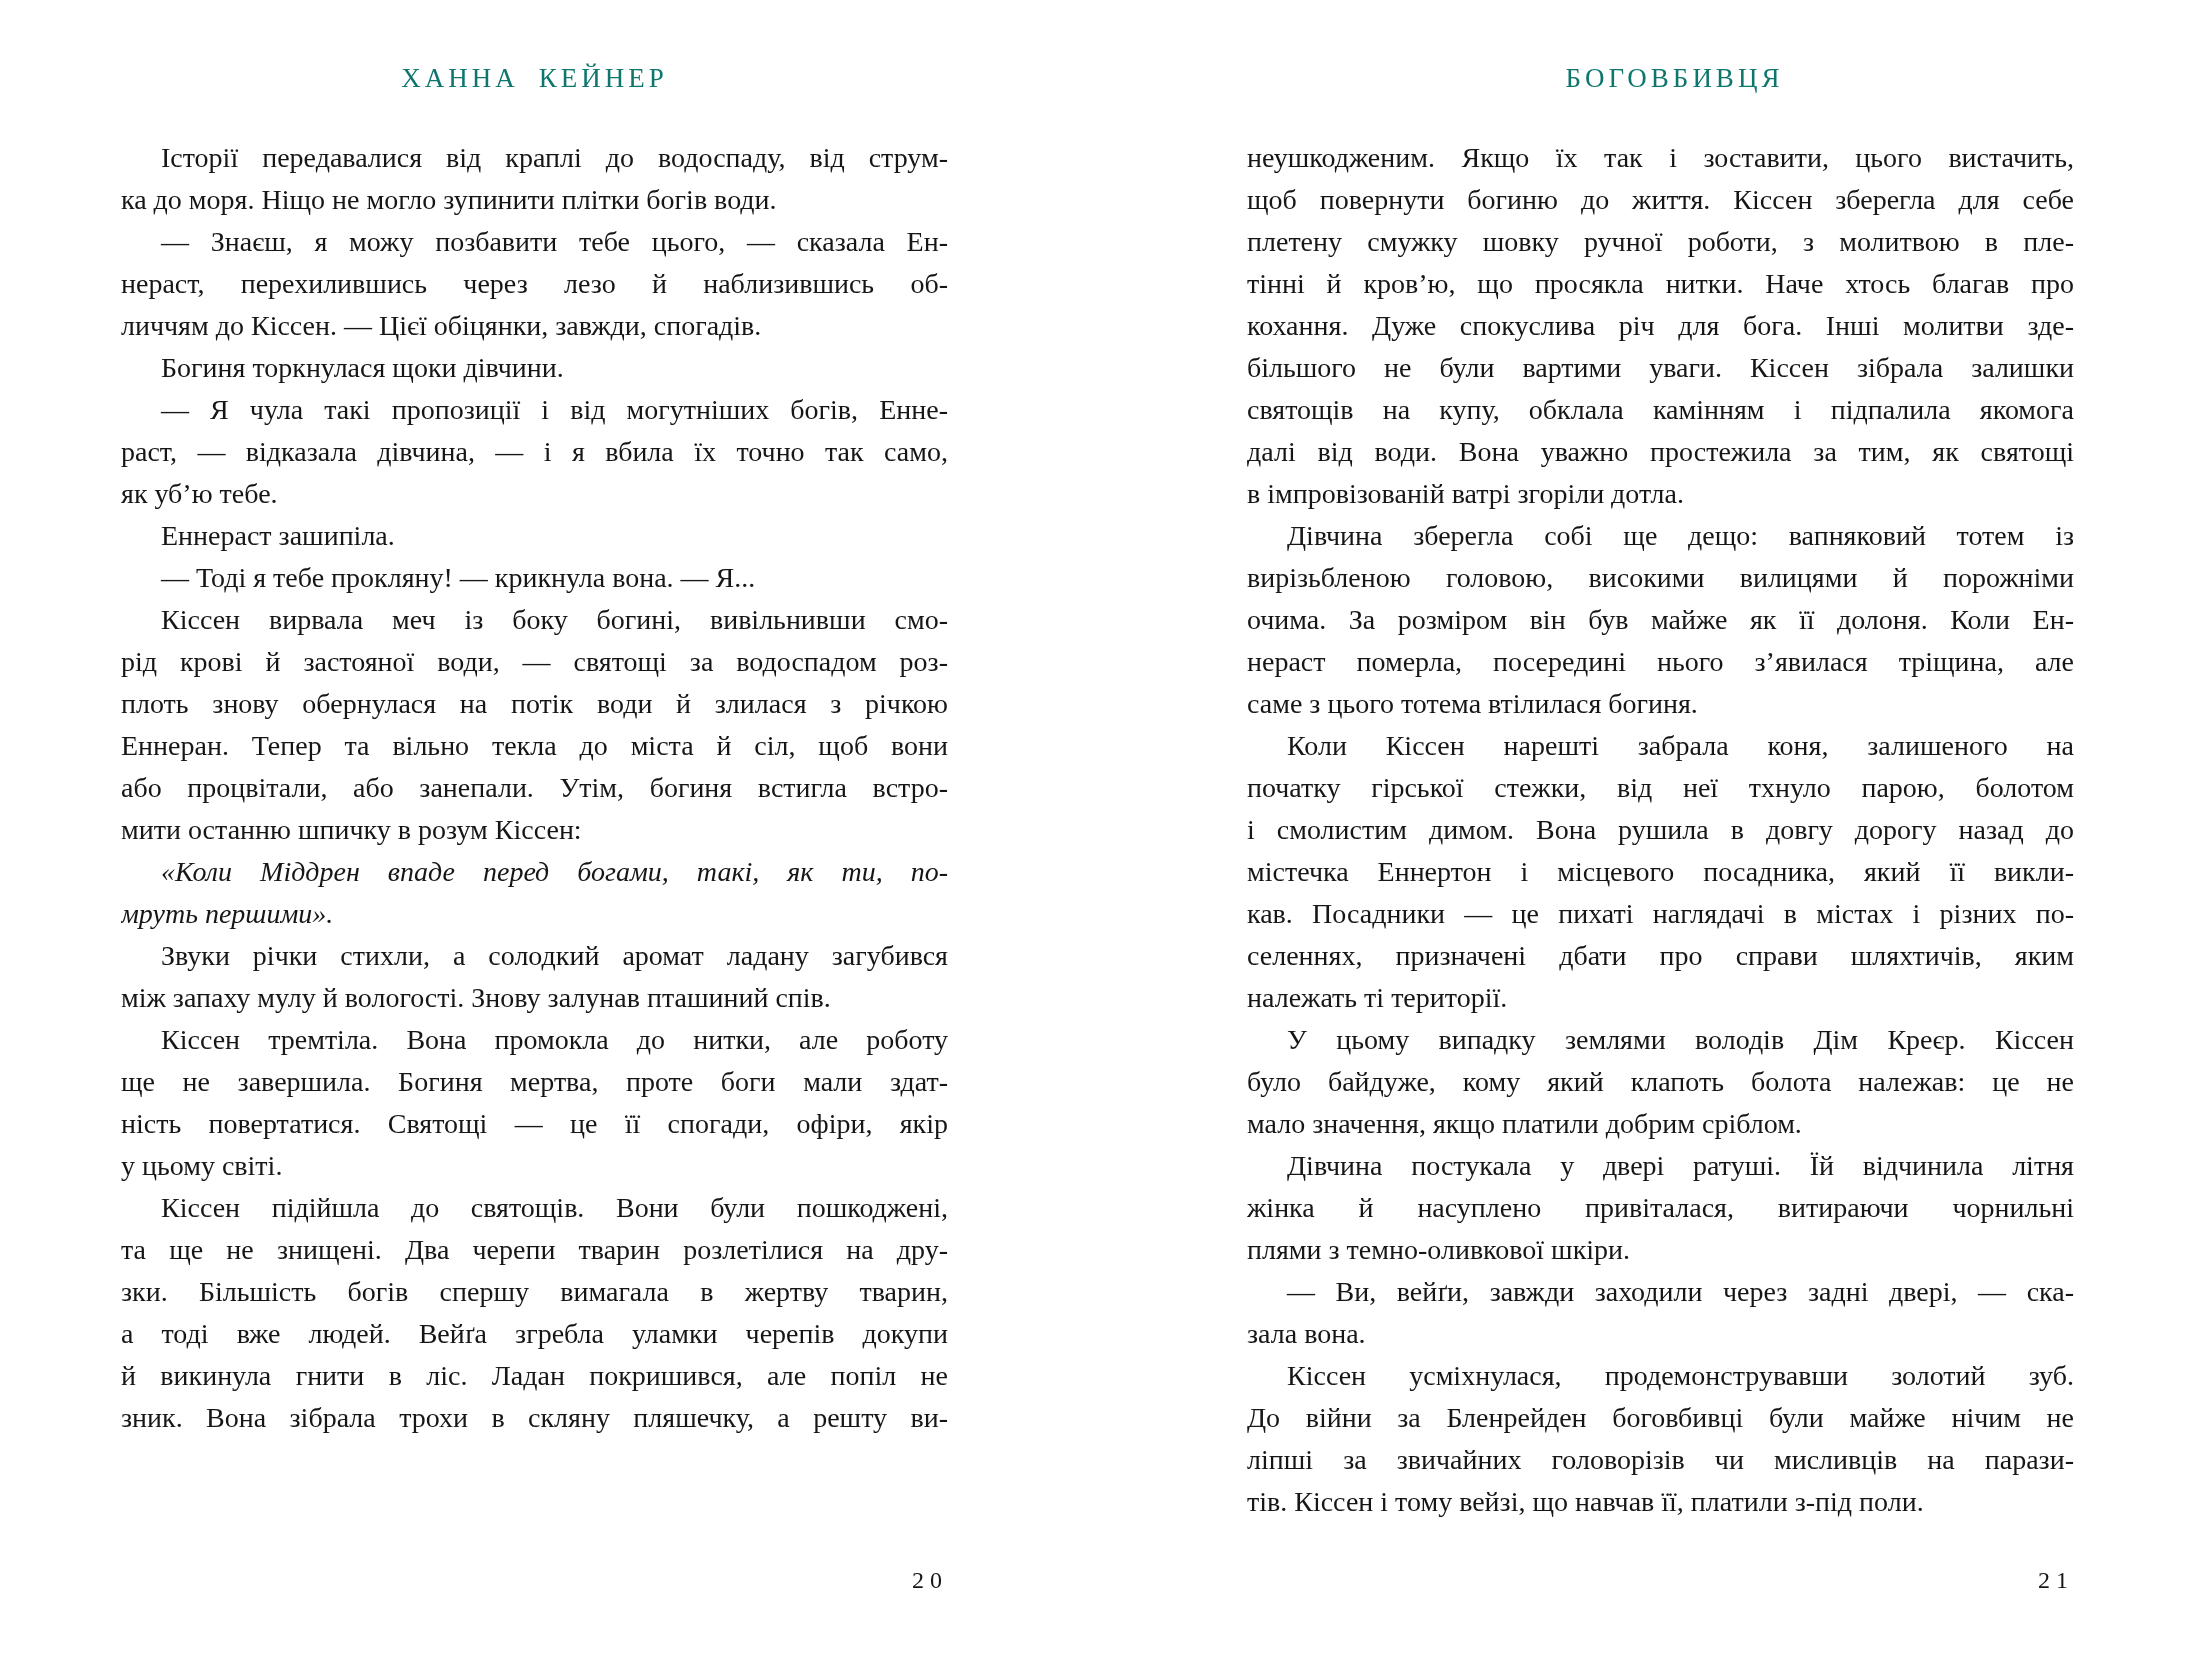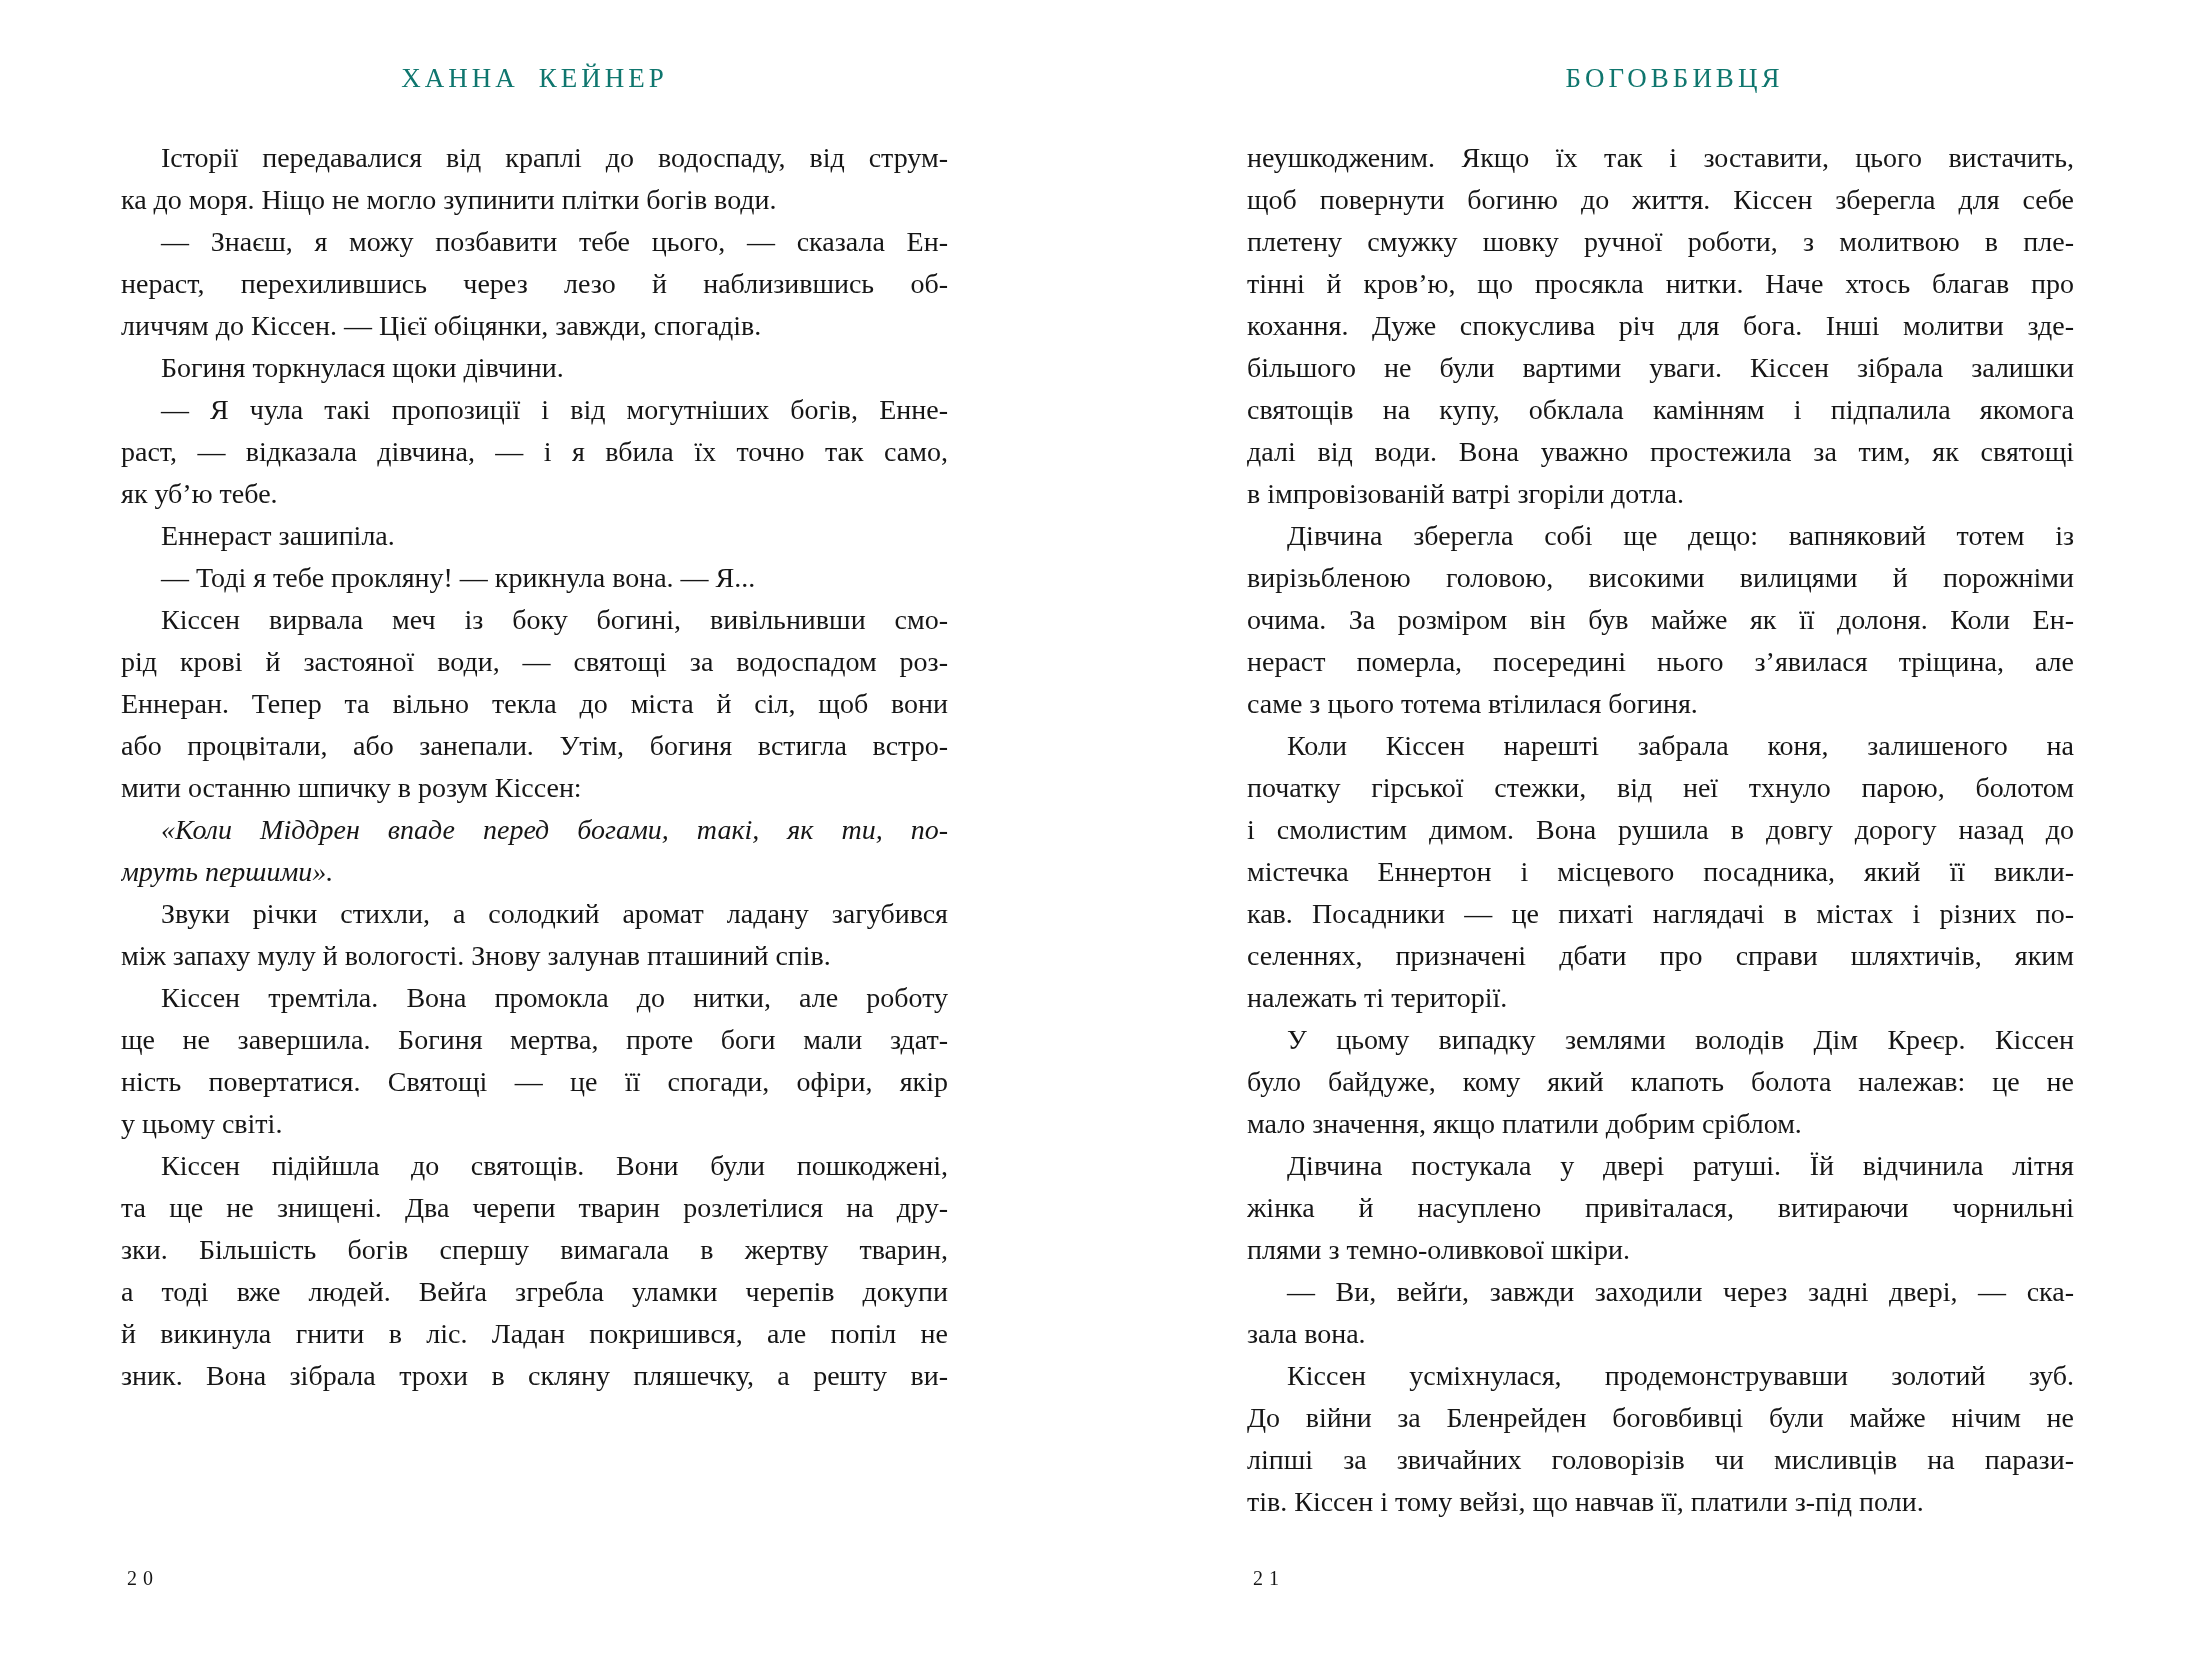--- a/index.html
+++ b/index.html
@@ -61,25 +61,25 @@
     text-align-last: justify;
     text-justify: inter-word;
   }
   .line.indent { padding-left: 40px; }
   .line.italic { font-style: italic; }
 
   .folio {
     position: absolute;
     top: 1567px;
     height: 36px;
-    font-size: 20px;
+    font-size: 24px;
     letter-spacing: 6px;
     padding-left: 6px; 
     box-sizing: border-box;
-    text-align: left;
+    text-align: right;
   }
   .page.left  .folio { left: 121px; width: 827px; }
   .page.right .folio { left: 145px; width: 827px; }
 </style>
 </head>
 <body>
 
 <div class="spread">
 
   <section class="page left">
@@ -91,20 +91,21 @@
         <div class="line just">нераст, перехилившись через лезо й наблизившись об-</div>
         <div class="line">личчям до Кіссен. — Цієї обіцянки, завжди, спогадів.</div>
         <div class="line indent">Богиня торкнулася щоки дівчини.</div>
         <div class="line indent just">— Я чула такі пропозиції і від могутніших богів, Енне-</div>
         <div class="line just">раст, — відказала дівчина, — і я вбила їх точно так само,</div>
         <div class="line">як уб’ю тебе.</div>
         <div class="line indent">Еннераст зашипіла.</div>
         <div class="line indent">— Тоді я тебе прокляну! — крикнула вона. — Я...</div>
         <div class="line indent just">Кіссен вирвала меч із боку богині, вивільнивши смо-</div>
         <div class="line just">рід крові й застояної води, — святощі за водоспадом роз-</div>
+        <div class="line just">плоть знову обернулася на потік води й злилася з річкою</div>
         <div class="line just">Еннеран. Тепер та вільно текла до міста й сіл, щоб вони</div>
         <div class="line just">або процвітали, або занепали. Утім, богиня встигла встро-</div>
         <div class="line">мити останню шпичку в розум Кіссен:</div>
         <div class="line indent just italic">«Коли Міддрен впаде перед богами, такі, як ти, по-</div>
         <div class="line italic">мруть першими».</div>
         <div class="line indent just">Звуки річки стихли, а солодкий аромат ладану загубився</div>
         <div class="line">між запаху мулу й вологості. Знову залунав пташиний спів.</div>
         <div class="line indent just">Кіссен тремтіла. Вона промокла до нитки, але роботу</div>
         <div class="line just">ще не завершила. Богиня мертва, проте боги мали здат-</div>
         <div class="line just">ність повертатися. Святощі — це її спогади, офіри, якір</div>

